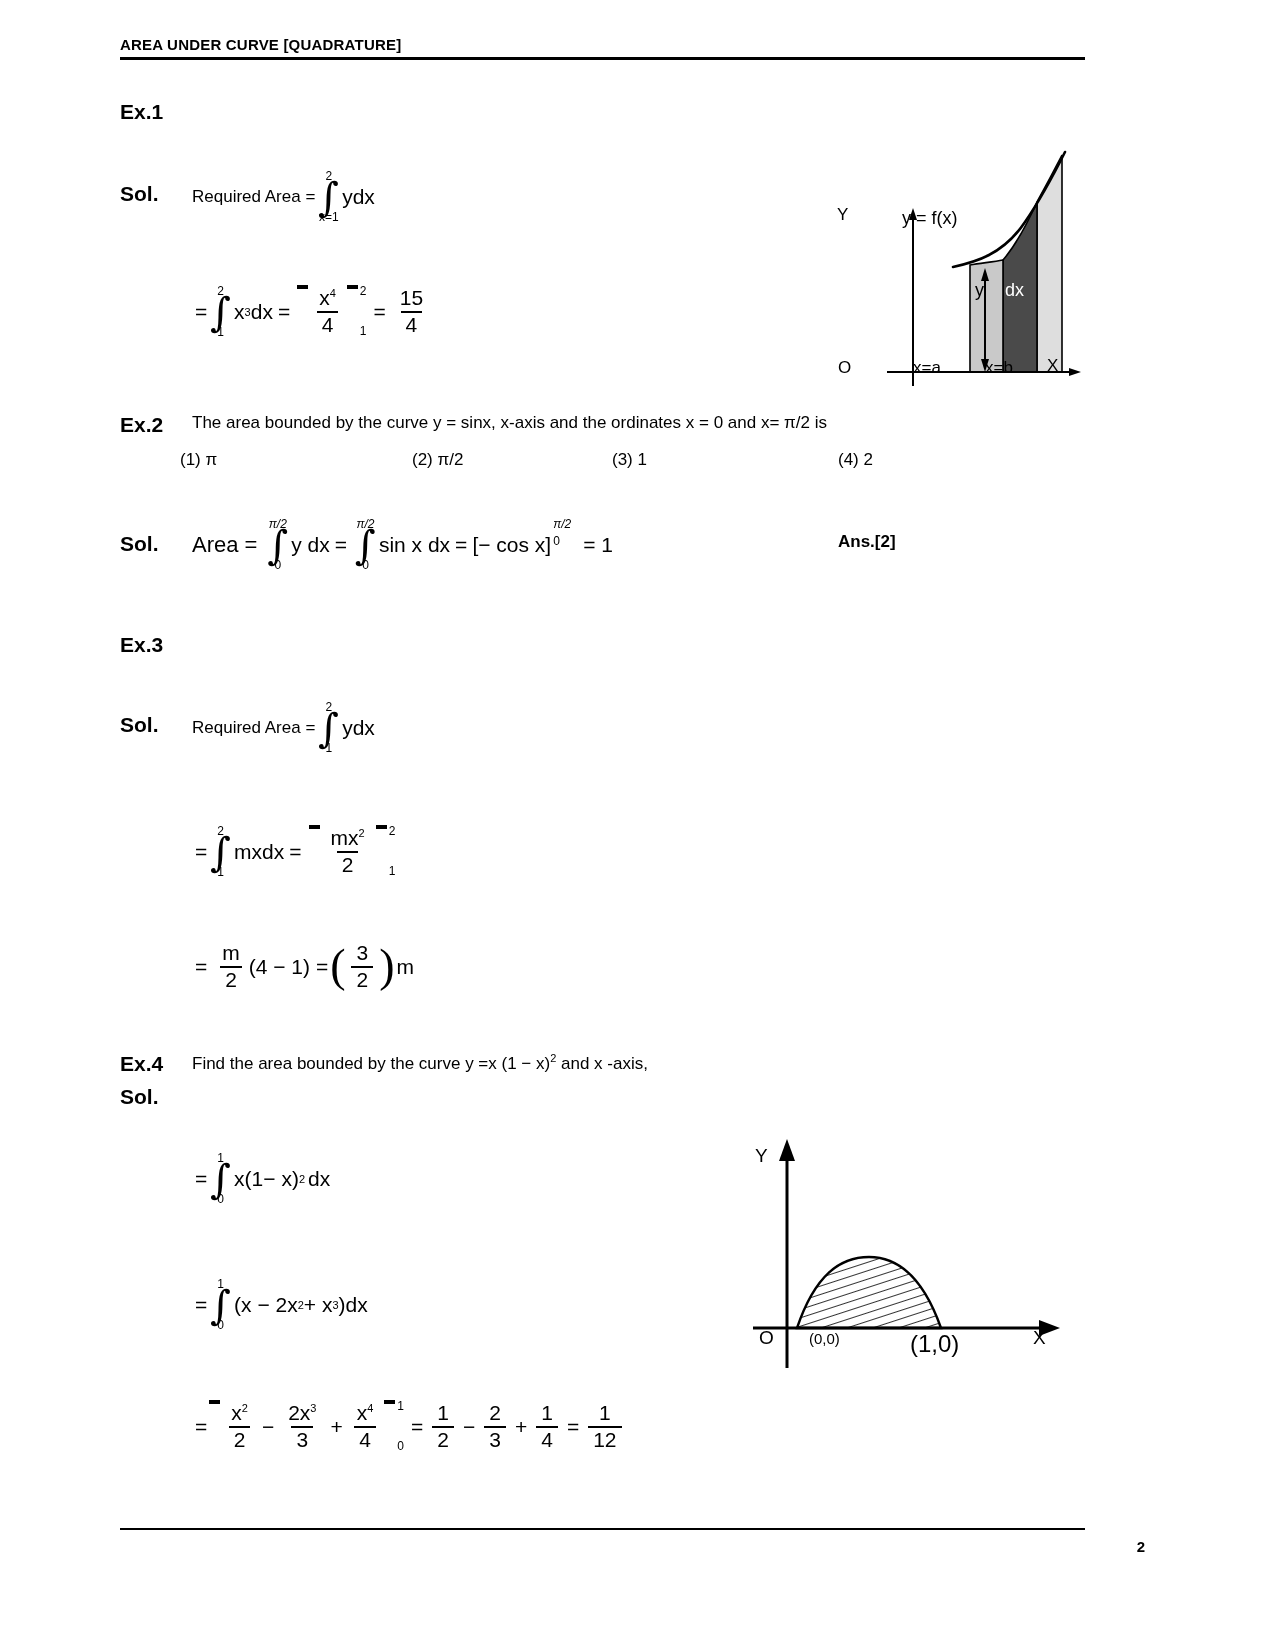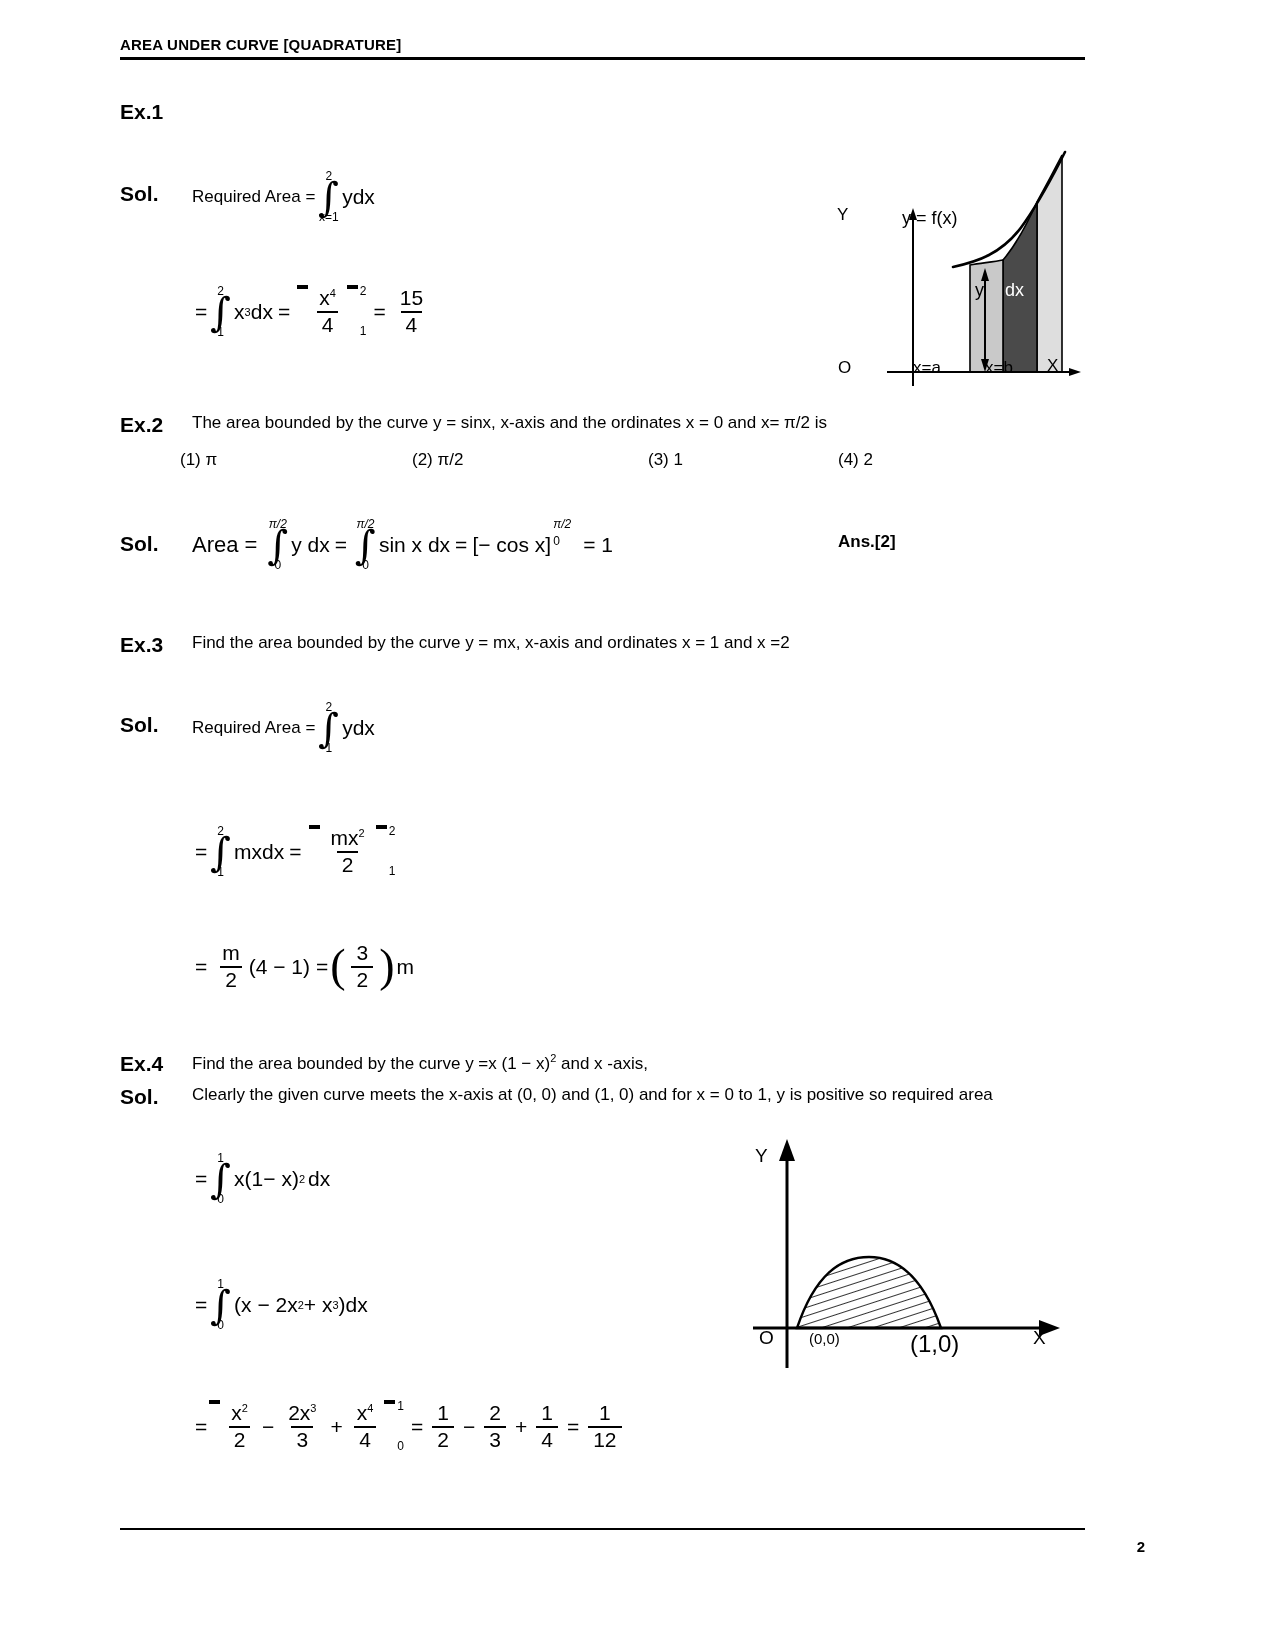--- a/index.html
+++ b/index.html
@@ -161,21 +161,21 @@
     <div style="position:absolute; left:88px; top:208px; font-size:17px;">x=a</div>
     <div style="position:absolute; left:160px; top:208px; font-size:17px;">x=b</div>
     <div style="position:absolute; left:222px; top:206px; font-size:17px;">X</div>
   </div>
 
   <div class="tag" style="top:413px;">Ex.2</div>
   <div class="body-txt" style="top:413px;">The area bounded by the curve y = sinx, x-axis and the ordinates x = 0 and x= π/2 is</div>
 
   <div class="body-txt" style="top:450px; left:180px;">(1) π</div>
   <div class="body-txt" style="top:450px; left:412px;">(2) π/2</div>
-  <div class="body-txt" style="top:450px; left:648px;">(3) 1</div>
+  <div class="body-txt" style="top:450px; left:612px;">(3) 1</div>
   <div class="body-txt" style="top:450px; left:838px;">(4) 2</div>
 
   <div class="tag" style="top:532px;">Sol.</div>
   <div class="math" style="left:192px; top:518px;">
     <span style="font-size:22px;">Area =</span>
     <span class="intg" style="margin-left:10px;">
       <span class="lim it">π/2</span>
       <span class="sym">∫</span>
       <span class="lim">0</span>
     </span>
@@ -193,21 +193,20 @@
     <span>]</span>
     <span class="limstack" style="height:30px;">
       <span class="it" style="font-style:italic;">π/2</span>
       <span>0</span>
     </span>
     <span style="margin-left:12px;">= 1</span>
   </div>
   <div style="position:absolute; left:838px; top:532px; font-size:17px; font-weight:bold;">Ans.[2]</div>
 
   <div class="tag" style="top:633px;">Ex.3</div>
-  <div class="body-txt" style="top:633px;">Find the area bounded by the curve y = mx, x-axis and ordinates x = 1 and x =2</div>
 
   <div class="tag" style="top:713px;">Sol.</div>
   <div class="math" style="left:192px; top:701px;">
     <span style="font-size:17px;">Required Area =</span>
     <span class="intg">
       <span class="lim">2</span>
       <span class="sym">∫</span>
       <span class="lim">1</span>
     </span>
     <span>ydx</span>
@@ -253,21 +252,20 @@
     <span class="paren">)</span>
     <span>m</span>
   </div>
 
   <div class="tag" style="top:1052px;">Ex.4</div>
   <div class="body-txt" style="top:1052px;">
     <span>Find the area bounded by the curve y =x (1 − x)</span><sup class="s">2</sup><span> and x -axis,</span>
   </div>
 
   <div class="tag" style="top:1085px;">Sol.</div>
-  <div class="body-txt" style="top:1085px;">Clearly the given curve meets the x-axis at (0, 0) and (1, 0) and for x = 0 to 1, y is positive so required area</div>
 
   <div class="math" style="left:195px; top:1152px;">
     <span>=</span>
     <span class="intg">
       <span class="lim">1</span>
       <span class="sym">∫</span>
       <span class="lim">0</span>
     </span>
     <span>x(1− x)</span>
       <sup class="s">2</sup>

